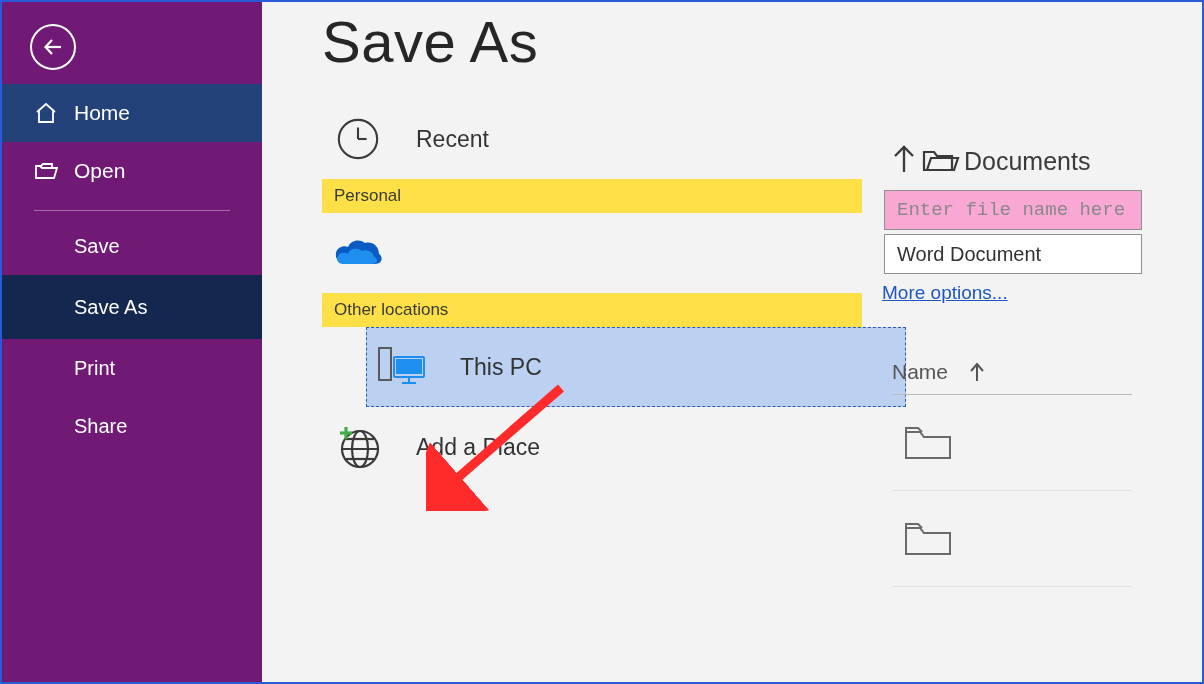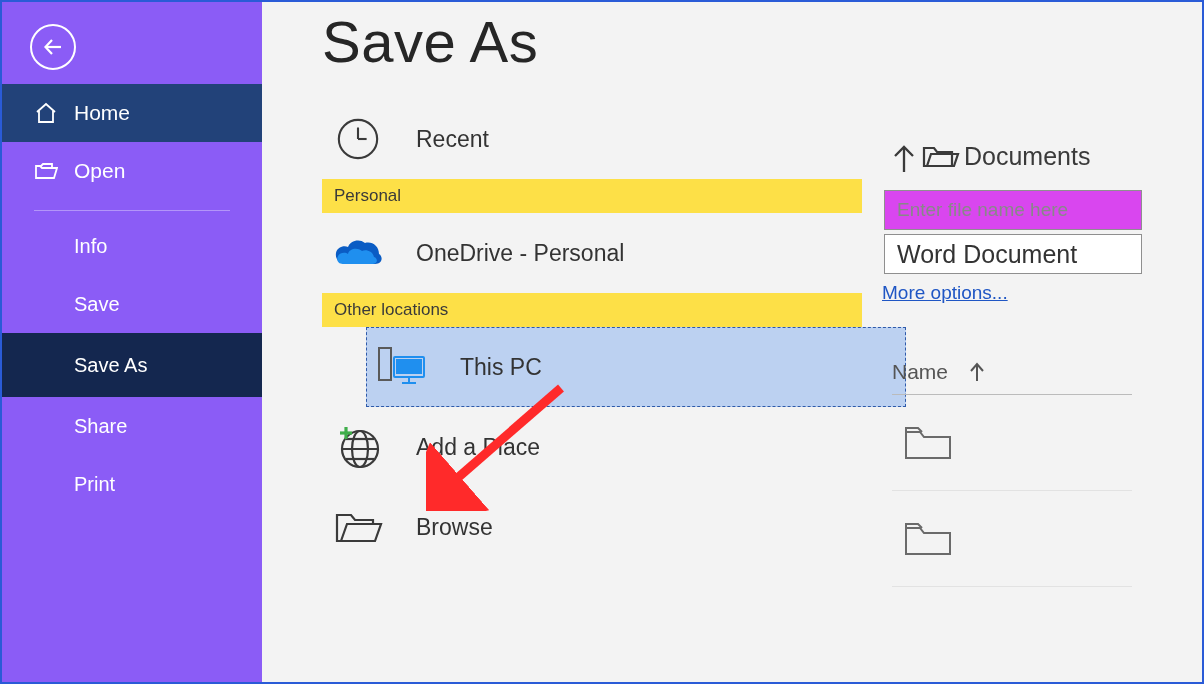--- a/index.html
+++ b/index.html
@@ -8,21 +8,21 @@
     border: 2px solid #2a5bd7;
     display: flex;
     overflow: hidden;
     background: #f3f3f3;
   }
 
   
   .sidebar {
     width: 260px;
     height: 100%;
-    background: #8b5cf6;
+    background: #701a75;
     color: #ffffff;
     padding-top: 16px;
     flex-shrink: 0;
     position: relative;
   }
   .back-btn {
     width: 46px; height: 46px;
     margin: 6px 0 14px 28px;
     border: 2.5px solid #ffffff;
     border-radius: 50%;
@@ -99,46 +99,47 @@
     color: #333333;
   }
 
   
   .col-right {
     flex: 1;
     padding: 140px 0 0 20px;
   }
   .path-row {
     display: flex;
-    align-items: flex-start;
+    align-items: flex-end;
     gap: 4px;
     margin-bottom: 14px;
     padding-left: 8px;
   }
   .path-label {
     font-size: 25px;
     color: #3a3a3a;
   }
   .filename-input {
     width: 258px;
     height: 40px;
     border: 1px solid #8f8f8f;
     font-size: 19px;
     padding: 4px 12px;
     color: #333;
-    background: #d946ef;
+    background: #f9a8d4;
     margin-left: 2px;
+    font-family: Liberation Mono, monospace;
   }
   .filename-input::placeholder { color: #888; }
   .filetype-select {
     width: 258px;
     height: 40px;
     border: 1px solid #8f8f8f;
     background: #ffffff;
-    font-size: 25px;
+    font-size: 20px;
     padding: 0 12px;
     color: #333;
     display: flex;
     align-items: center;
     margin: 4px 0 8px 2px;
     cursor: pointer;
   }
   .more-options {
     color: #1f56c4;
     font-size: 19px;
@@ -204,33 +205,30 @@
     <svg class="sb-icon" viewBox="0 0 24 24" fill="none" stroke="#ffffff" stroke-width="1.8">
       <path d="M2 7 V19 H20 L23 9 H8 L6 7 Z"></path>
       <path d="M2 7 H7 L9 5 H18 V9"></path>
     </svg>
     <span>Open</span>
   </div>
 
   <div class="divider"></div>
 
   <div class="sidebar-item indent">
-    <span>Info</span>
-  </div>
-  <div class="sidebar-item indent">
     <span>Save</span>
   </div>
   <div class="sidebar-item indent active-saveas">
     <span>Save As</span>
   </div>
   <div class="sidebar-item indent">
+    <span>Print</span>
+  </div>
+  <div class="sidebar-item indent">
     <span>Share</span>
-  </div>
-  <div class="sidebar-item indent">
-    <span>Print</span>
   </div>
 </div>
 
 <div class="main">
 
   <svg class="arrow-annot" width="145" height="135" viewBox="0 0 145 135">
     <defs>
       <marker id="ah" markerWidth="10" markerHeight="10" refX="2" refY="5" orient="auto">
         <path d="M0,0 L10,5 L0,10 Z" fill="#ff2a2a"></path>
       </marker>
@@ -254,21 +252,20 @@
 
     <div class="loc-group-header">Personal</div>
 
     <div class="loc-item">
       <div class="loc-icon-wrap">
         <svg width="50" height="34" viewBox="0 0 50 34">
           <path d="M14 28 C6 28 2 23 3 17 C4 11 11 9 15 11 C17 5 26 2 32 7 C39 5 46 10 46 18 C50 20 50 28 42 28 Z" fill="#0a5cc4"></path>
           <path d="M10 28 C5 28 3 24 5 20 C7 16 13 16 15 18 C16 13 24 11 29 15 C34 13 40 16 41 21 C45 22 45 28 40 28 Z" fill="#1f8fef"></path>
         </svg>
       </div>
-      <span class="loc-label">OneDrive - Personal</span>
     </div>
 
     <div class="loc-group-header">Other locations</div>
 
     <div class="loc-item selected">
       <div class="loc-icon-wrap">
         <svg width="52" height="44" viewBox="0 0 52 44" stroke-width="2">
           <rect x="3" y="3" width="12" height="32" fill="none" stroke="#5a5a5a"></rect>
           <rect x="18" y="12" width="30" height="20" rx="1" fill="none" stroke="#1f8fef"></rect>
           <rect x="20" y="14" width="26" height="15" fill="#1f8fef"></rect>
@@ -287,29 +284,20 @@
           <line x1="8" y1="26" x2="44" y2="26"></line>
           <line x1="12" y1="16" x2="40" y2="16"></line>
           <line x1="12" y1="36" x2="40" y2="36"></line>
           <line x1="6" y1="10" x2="18" y2="10" stroke="#3fae4a" stroke-width="3.2"></line>
           <line x1="12" y1="4" x2="12" y2="16" stroke="#3fae4a" stroke-width="3.2"></line>
         </svg>
       </div>
       <span class="loc-label">Add a Place</span>
     </div>
 
-    <div class="loc-item">
-      <div class="loc-icon-wrap">
-        <svg width="50" height="40" viewBox="0 0 50 40" fill="none" stroke="#3a3a3a" stroke-width="2.2">
-          <path d="M4 8 H18 L22 13 H40 V34 H4 Z"></path>
-          <path d="M8 34 L14 17 H48 L42 34 Z" fill="#f3f3f3"></path>
-        </svg>
-      </div>
-      <span class="loc-label">Browse</span>
-    </div>
   </div>
 
   <div class="col-right">
     <div class="path-row">
       <svg width="28" height="34" viewBox="0 0 28 34" fill="none" stroke="#3a3a3a" stroke-width="2.3" style="cursor:pointer">
         <line x1="14" y1="30" x2="14" y2="6"></line>
         <polyline points="5,14 14,5 23,14"></polyline>
       </svg>
       <svg width="38" height="30" viewBox="0 0 38 30" fill="none" stroke="#3a3a3a" stroke-width="2.2" style="cursor:pointer">
         <path d="M2 6 H12 L15 10 H30 V24 H2 Z"></path>

